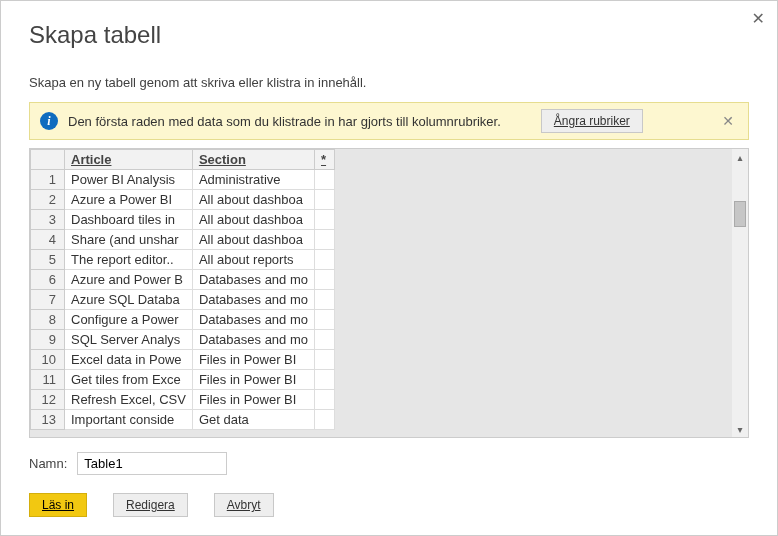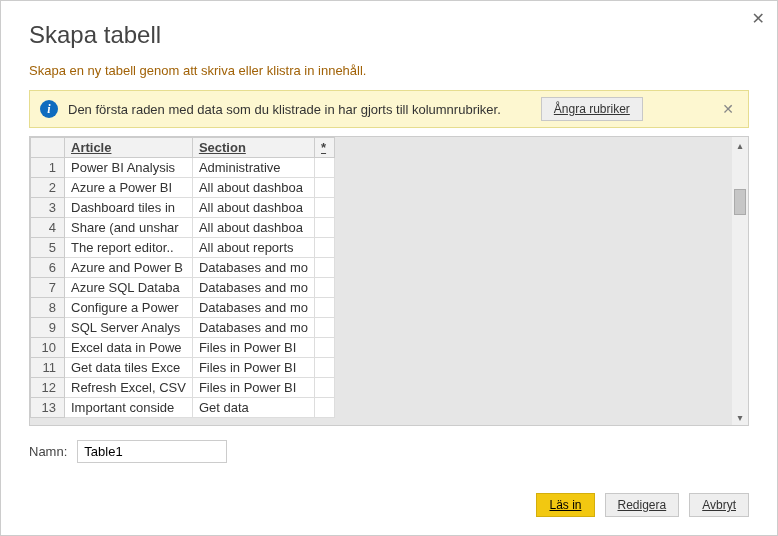--- a/index.html
+++ b/index.html
@@ -27,22 +27,22 @@
     flex-direction: column;
     height: 100%;
   }
   h1.title {
     margin: 0 0 10px 0;
     font-size: 24px;
     font-weight: 400;
     color: #444;
   }
   .subtitle {
-    margin: 4px 0 12px 0;
-    color: #a16207;
+    margin: 16px 0 12px 0;
+    color: #404040;
     font-size: 13px;
   }
   .info-bar {
     background: #fdf7d0;
     border: 1px solid #e6dd8f;
     display: flex;
     align-items: center;
     padding: 6px 10px;
     gap: 10px;
     margin-bottom: 8px;
@@ -156,22 +156,21 @@
   }
   .name-row label { color: #444; }
   .name-row input {
     border: 1px solid #ccc;
     padding: 3px 6px;
     font-size: 13px;
     width: 150px;
   }
   .footer {
     display: flex;
-    justify-content: flex-end;
-    gap: 10px;
+    gap: 26px;
     margin-top: auto;
     padding-top: 14px;
   }
   .btn-primary {
     background: #f2c811;
     border: 1px solid #d4ae0c;
     color: #000;
   }
 </style>
 </head>
@@ -265,21 +264,21 @@
               <td></td>
             </tr>
             <tr>
               <td class="rownum">10</td>
               <td>Excel data in Powe</td>
               <td>Files in Power BI</td>
               <td></td>
             </tr>
             <tr>
               <td class="rownum">11</td>
-              <td>Get data tiles Exce</td>
+              <td>Get tiles from Exce</td>
               <td>Files in Power BI</td>
               <td></td>
             </tr>
             <tr>
               <td class="rownum">12</td>
               <td>Refresh Excel, CSV</td>
               <td>Files in Power BI</td>
               <td></td>
             </tr>
             <tr>

